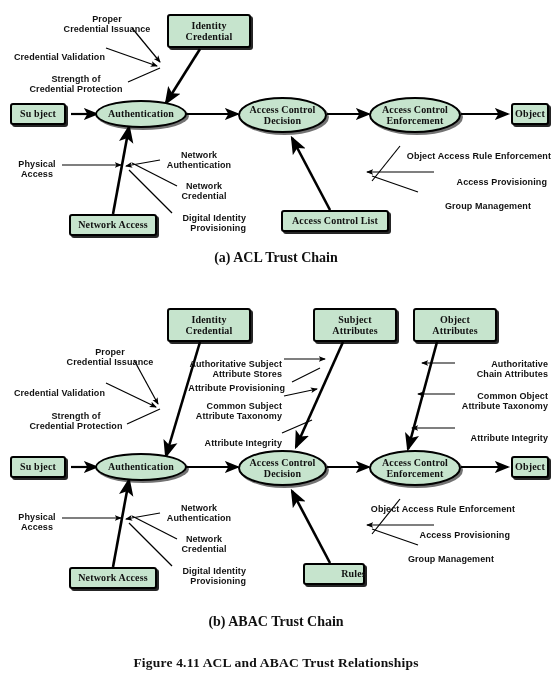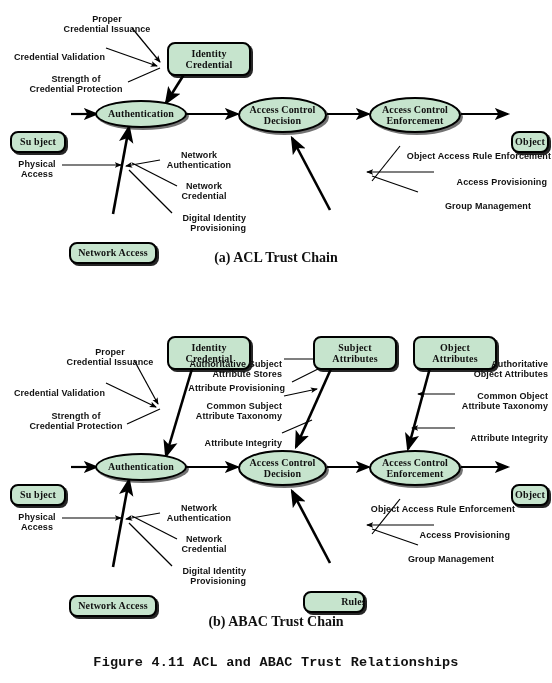--- a/index.html
+++ b/index.html
@@ -40,22 +40,21 @@
     text-align: center;
     font-family: "Liberation Serif", serif;
     font-weight: bold;
     font-size: 10px;
     line-height: 11.5px;
     color: #111111;
     letter-spacing: 0.15px;
     box-shadow: 2px 2px 0 0 rgba(0,0,0,0.85);
   }
   .node.rect {
-    border-radius: 8px;
-    margin-top: 28px;
+    border-radius: 3px;
   }
   .node.ellipse {
     border-radius: 50% / 50%;
     box-shadow: 2px 2px 0 0 rgba(0,0,0,0.55);
   }
   .node-label {
     display: block;
     padding: 0 3px;
     white-space: pre-line;
   }
@@ -216,20 +215,23 @@
 
   <div class="node rect" style="left:167px; top:14px; width:84px; height:34px;">
     <span class="node-label">Identity
 Credential</span>
   </div>
 
   <div class="node rect" style="left:69px; top:214px; width:88px; height:22px;">
     <span class="node-label">Network Access</span>
   </div>
 
+  <div class="node rect" style="left:281px; top:210px; width:108px; height:22px;">
+    <span class="node-label">Access Control List</span>
+  </div>
 
   <div class="annot center" style="left:52px; top:3px; width:110px;">
     <span>Proper
 Credential Issuance</span>
   </div>
 
   <div class="annot left" style="left:5px; top:41px; width:100px;">
     <span>Credential Validation</span>
   </div>
 
@@ -346,21 +348,21 @@
     <span>Common Subject
 Attribute Taxonomy</span>
   </div>
 
   <div class="annot right" style="left:186px; top:427px; width:96px;">
     <span>Attribute Integrity</span>
   </div>
 
   <div class="annot right" style="left:440px; top:348px; width:108px;">
     <span>Authoritative
-Object Attributes</span>
+Chain Attributes</span>
   </div>
 
   <div class="annot right" style="left:440px; top:380px; width:108px;">
     <span>Common Object
 Attribute Taxonomy</span>
   </div>
 
   <div class="annot right" style="left:452px; top:422px; width:96px;">
     <span>Attribute Integrity</span>
   </div>
@@ -394,17 +396,17 @@
   </div>
 
   <div class="annot left" style="left:384px; top:543px; width:110px;">
     <span>Group Management</span>
   </div>
 
   <div class="subcaption" style="top:614px;">
     <span>(b) ABAC Trust Chain</span>
   </div>
 
-  <div class="figcaption" style="top:655px;font-family:Liberation Mono, monospace;">
+  <div class="figcaption" style="top:655px;">
     <span>Figure 4.11  ACL and ABAC Trust Relationships</span>
   </div>
 
 </div>
 
 </body></html>

